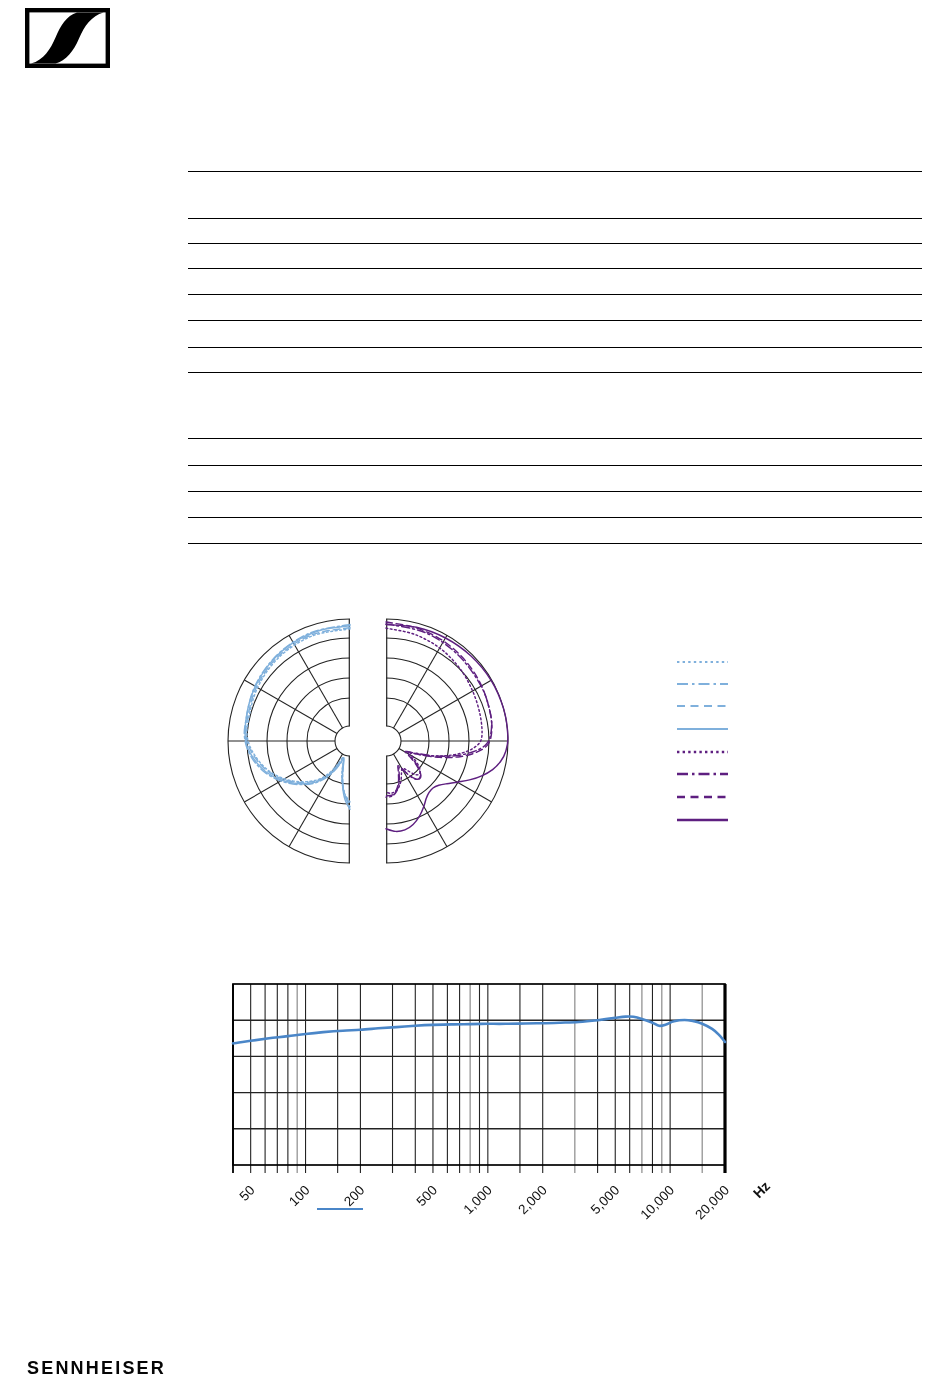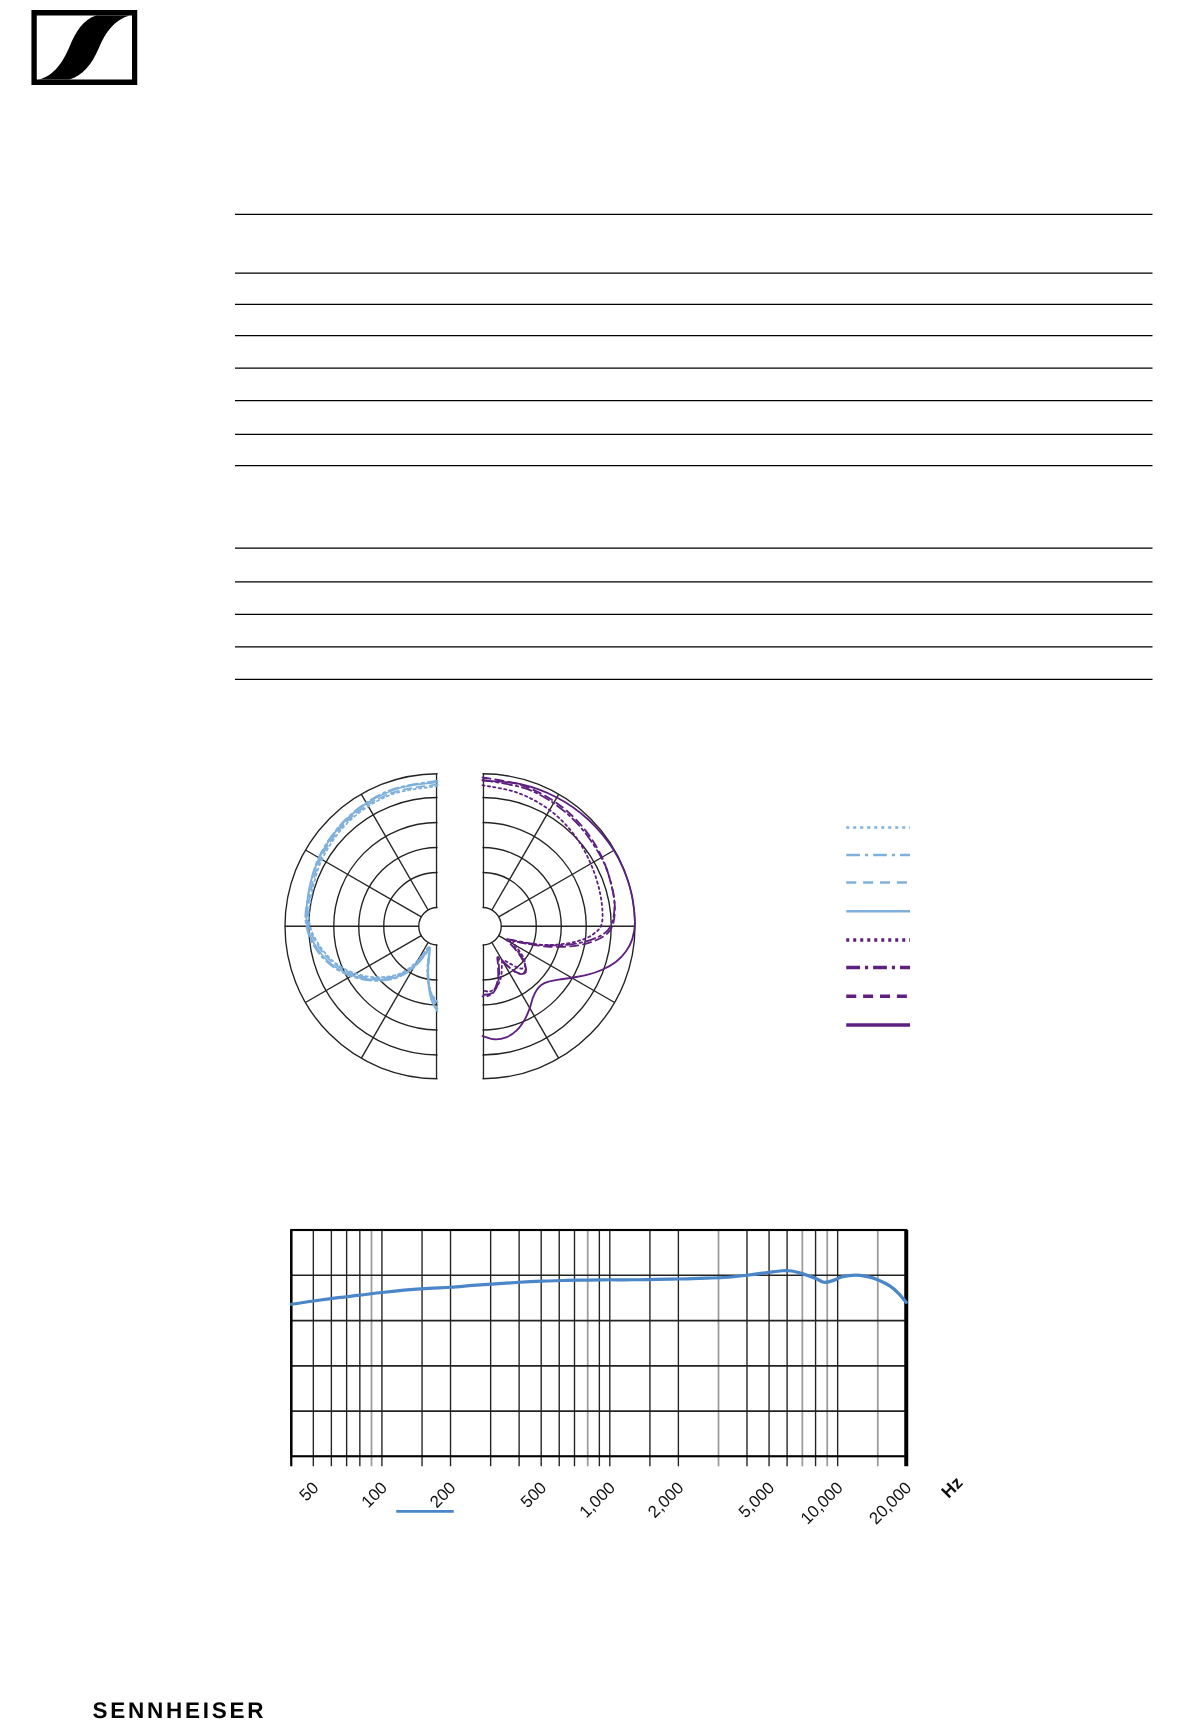--- a/index.html
+++ b/index.html
@@ -1,21 +1,21 @@
 <!DOCTYPE html>
 <html><head>
 <meta charset="utf-8">
 <style>
   html,body{margin:0;padding:0;background:#fff;}
   .page{position:relative;width:950px;height:1387px;background:#fff;overflow:hidden;
         font-family:"Liberation Sans",sans-serif;}
   .abs{position:absolute;}
   .rule{position:absolute;background:#000;height:1.3px;}
   .wordmark{position:absolute;left:27px;top:1358px;font-weight:bold;font-size:18px;
-            letter-spacing:2.2px;color:#050505;margin-left:47px;}
+            letter-spacing:2.2px;color:#050505;}
 </style>
 </head>
 <body>
 
 <div class="page">
 
   <svg class="abs" style="left:25px;top:8px;" width="85" height="60" viewBox="0 0 85 60">
     <rect x="2.2" y="2.2" width="80.6" height="55.6" fill="#ffffff" stroke="#000000" stroke-width="4.4"></rect>
     <path d="M 6 55.6 C 19 52 25.5 41 30.5 29.5 C 35.5 17.5 41.5 7.5 52 4.4 L 78.5 4.4
              C 66.5 8 59.5 17.5 54 30.5 C 48.5 43.5 41 52.5 30.5 55.6 Z" fill="#000000"></path>

